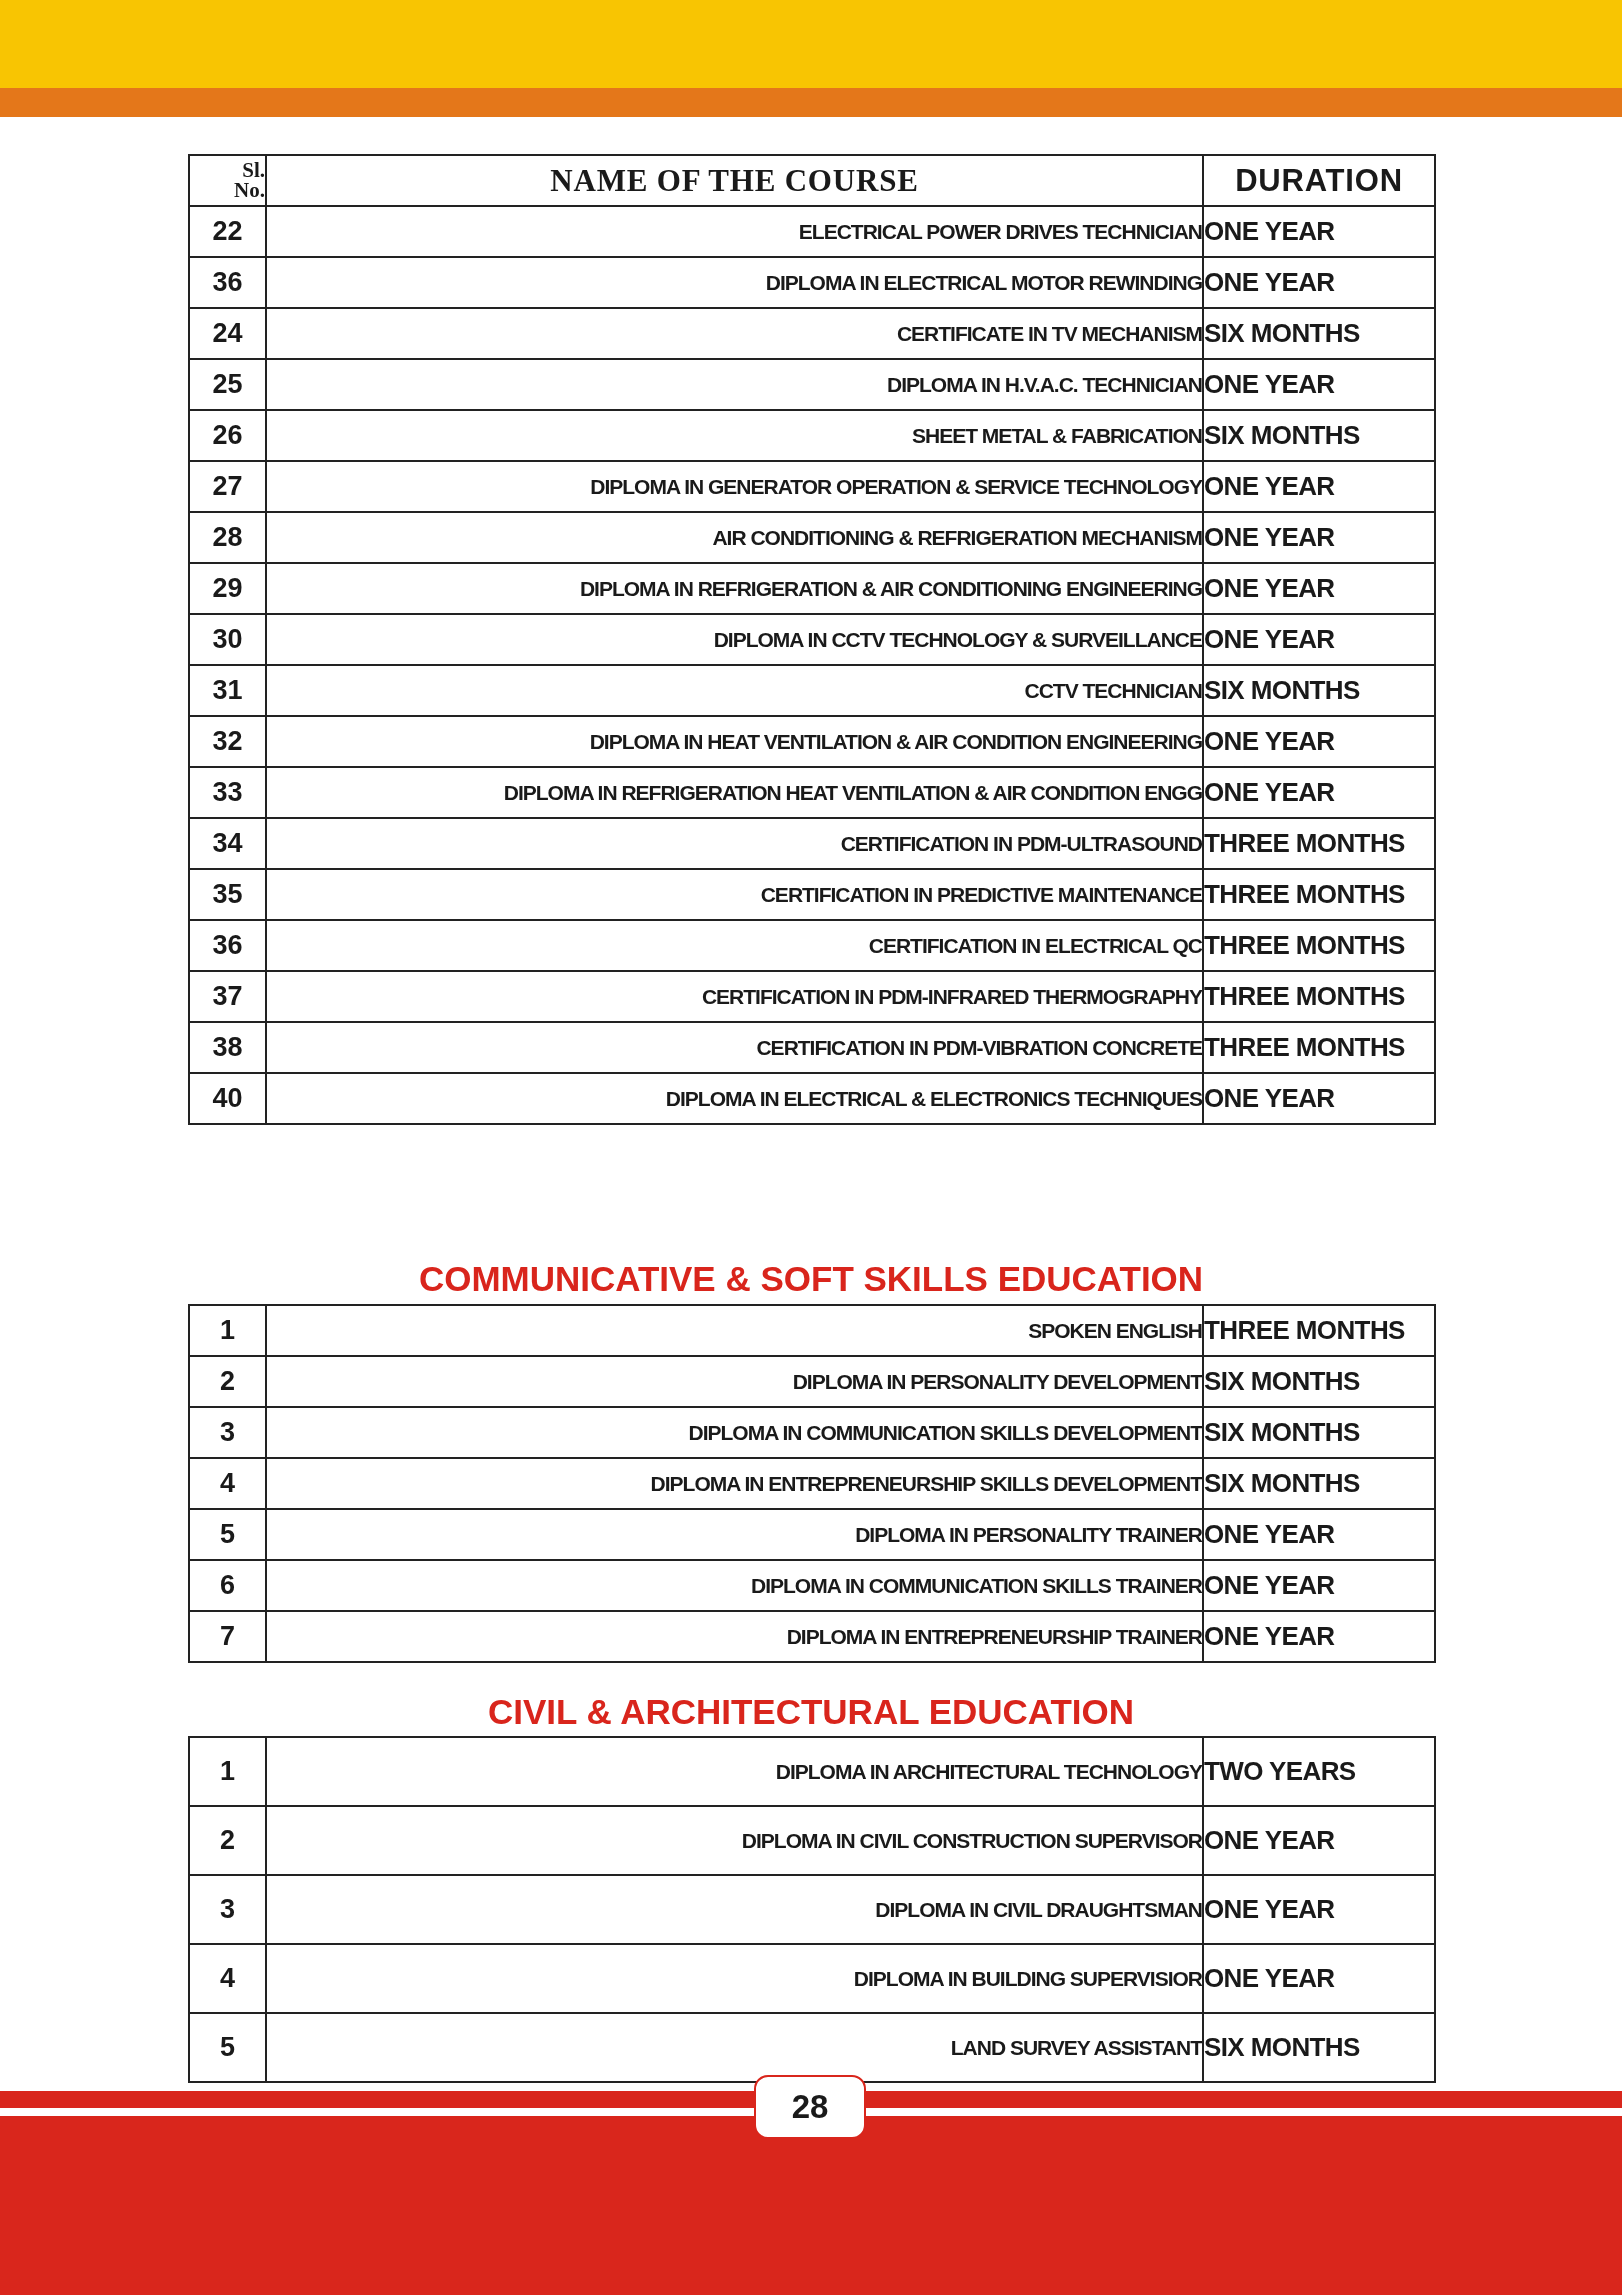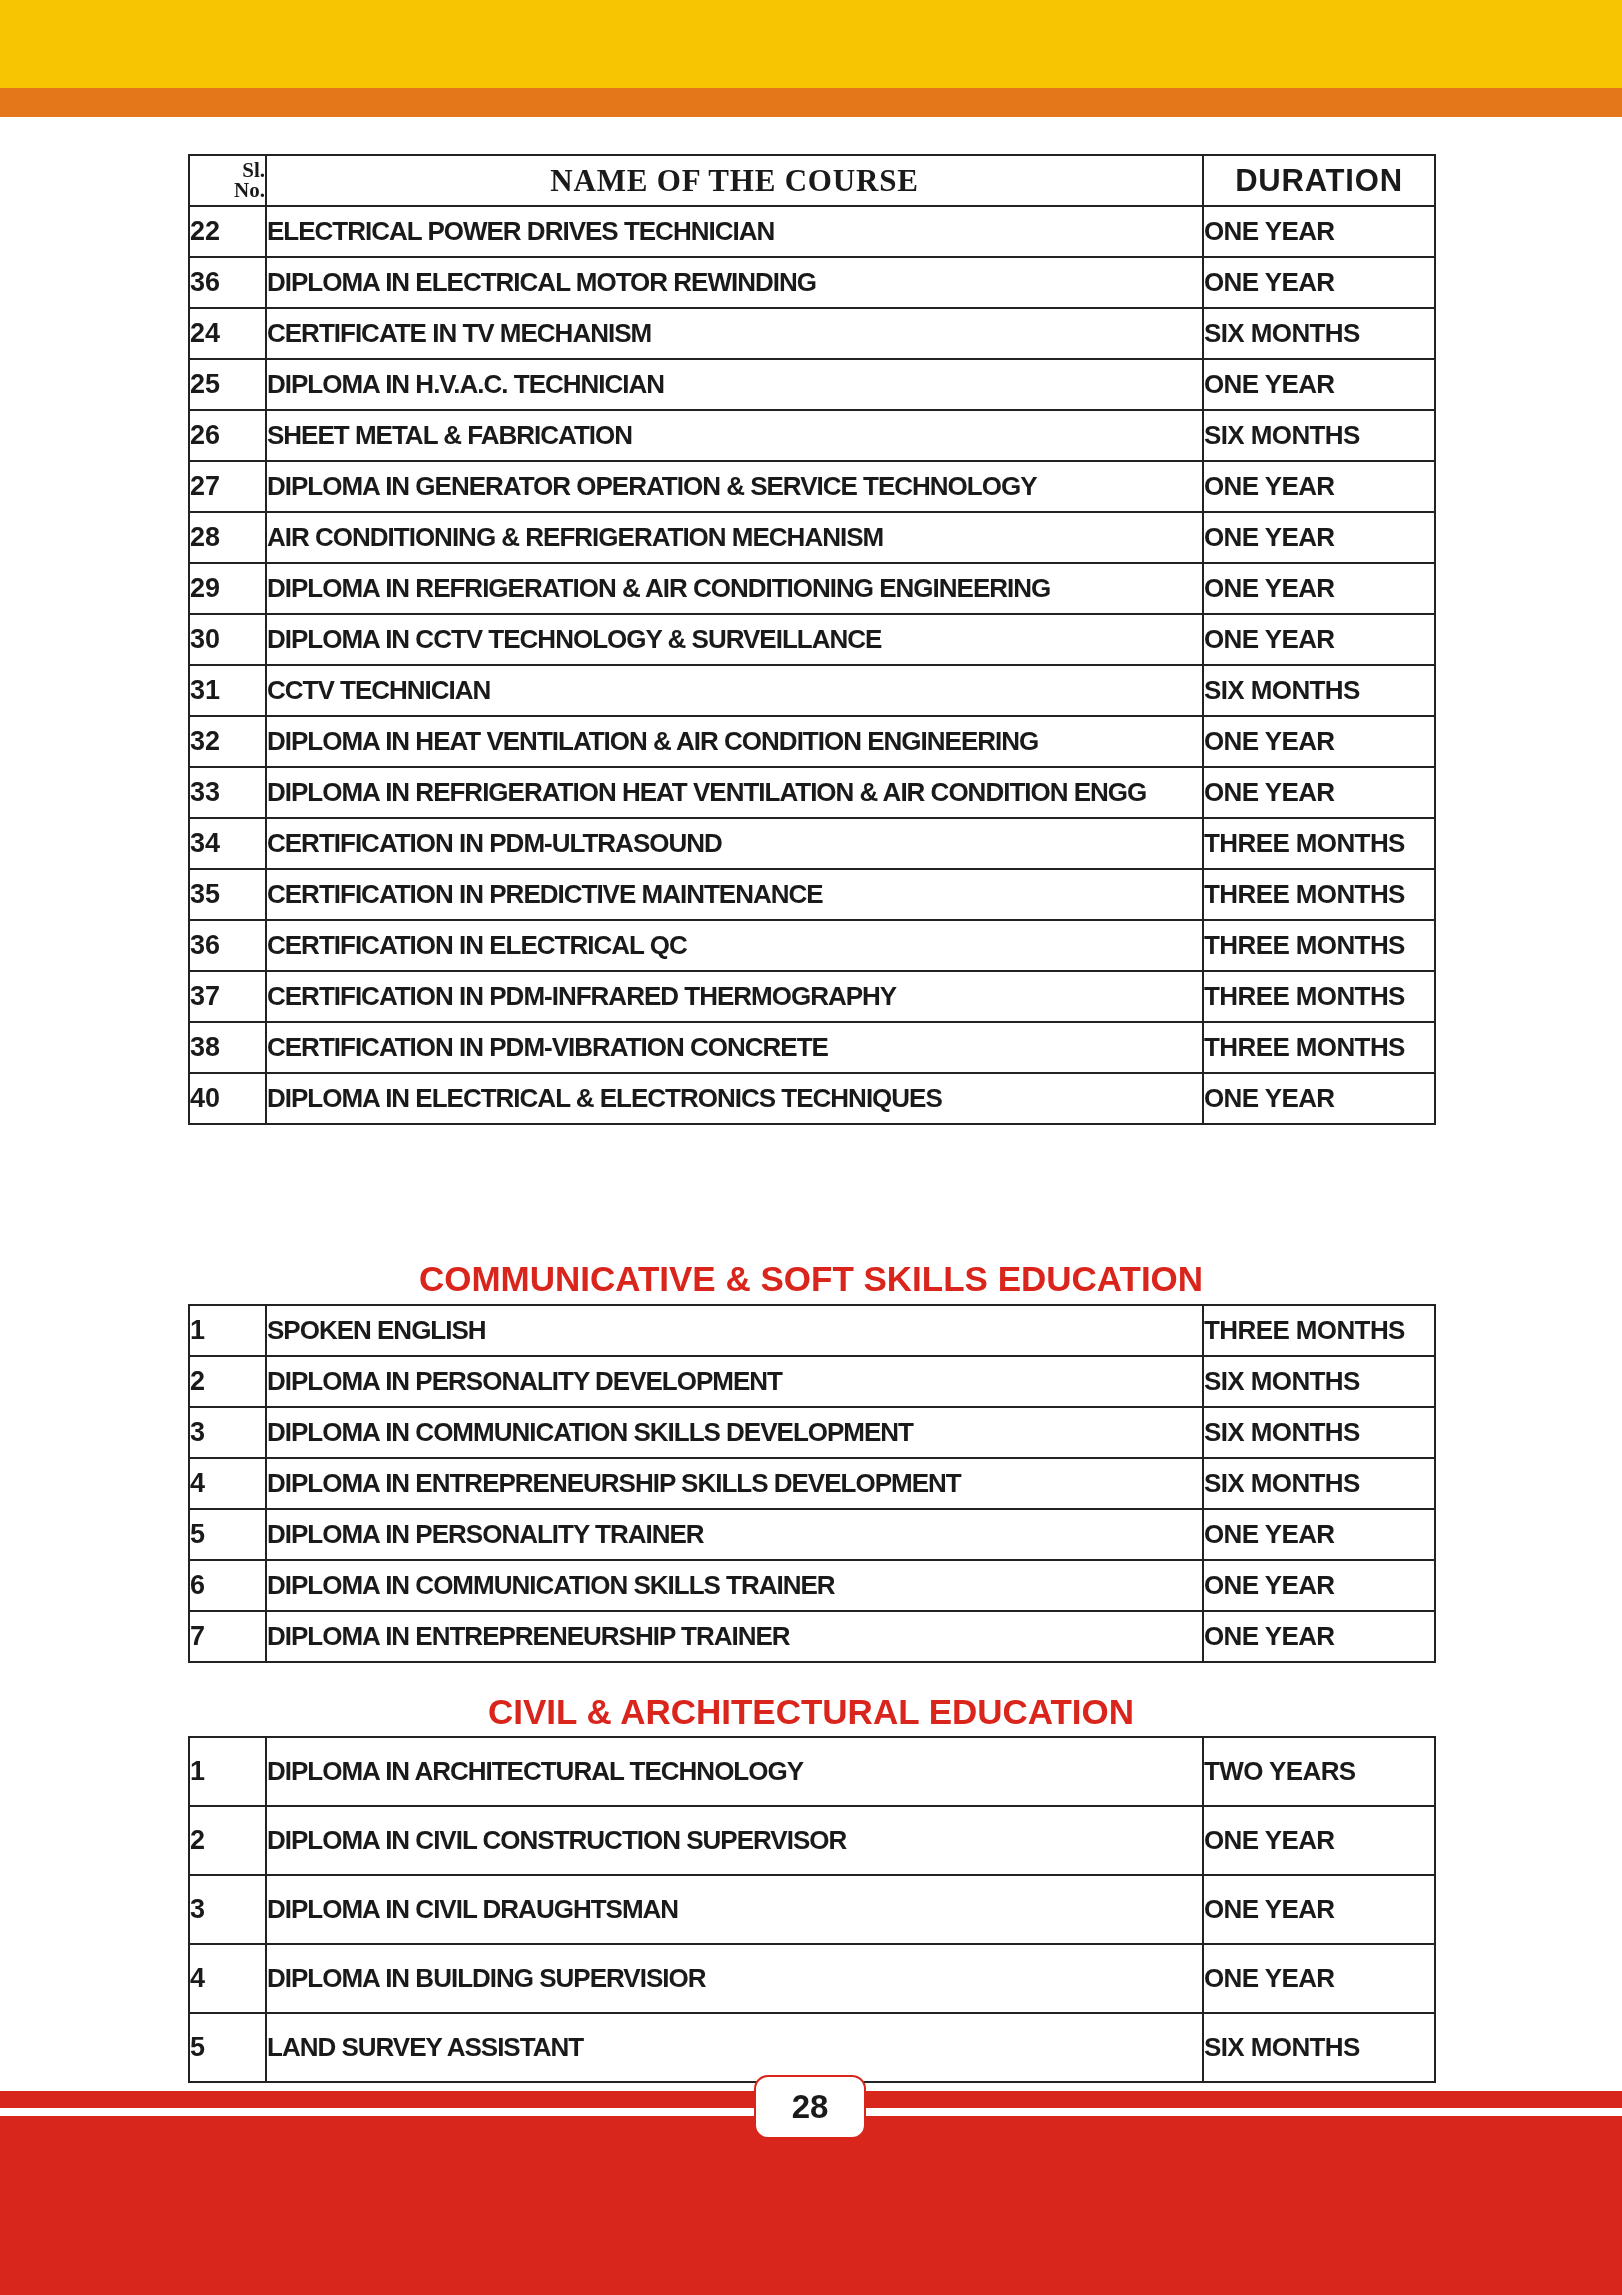--- a/index.html
+++ b/index.html
@@ -19,22 +19,22 @@
     font-weight: bold; white-space: nowrap; overflow: hidden;
   }
   col.c-no { width: 77px; }
   col.c-name { width: 937px; }
   col.c-dur { width: 232px; }
 
   .hdr-no { font-family: "Liberation Serif", serif; font-size: 21px; line-height: 19.6px; text-align: right; }
   .hdr-name { font-family: Liberation Serif, serif; font-size: 31px; text-align: center; letter-spacing: 0.8px; }
   .hdr-dur { font-family: "Liberation Sans", sans-serif; font-size: 31px; text-align: center; letter-spacing: 0.8px; border-radius: 13px; }
 
-  td.no { font-size: 27px; }
-  td.name { font-size: 26px; padding-left: 19px; letter-spacing: -1px; }
+  td.no { text-align: center; font-size: 27px; }
+  td.name { font-size: 21px; padding-left: 19px; letter-spacing: -1px; text-align: right; }
   td.dur { font-size: 26px; padding-left: 19px; letter-spacing: -0.6px; }
   .raise td.dur { vertical-align: top; padding-top: 18px; }
 
   .section-title {
     position: absolute; left: 188px; width: 1246px; text-align: center;
     color: #d9251c; font-weight: bold; font-size: 35px; letter-spacing: 0px;
   }
 
   .footer-red-stripe { position: absolute; left: 0; top: 2091px; width: 1622px; height: 16.5px; background: #d9261c; }
   .footer-white-gap { position: absolute; left: 0; top: 2108px; width: 1622px; height: 7.9px; background: #ffffff; }

